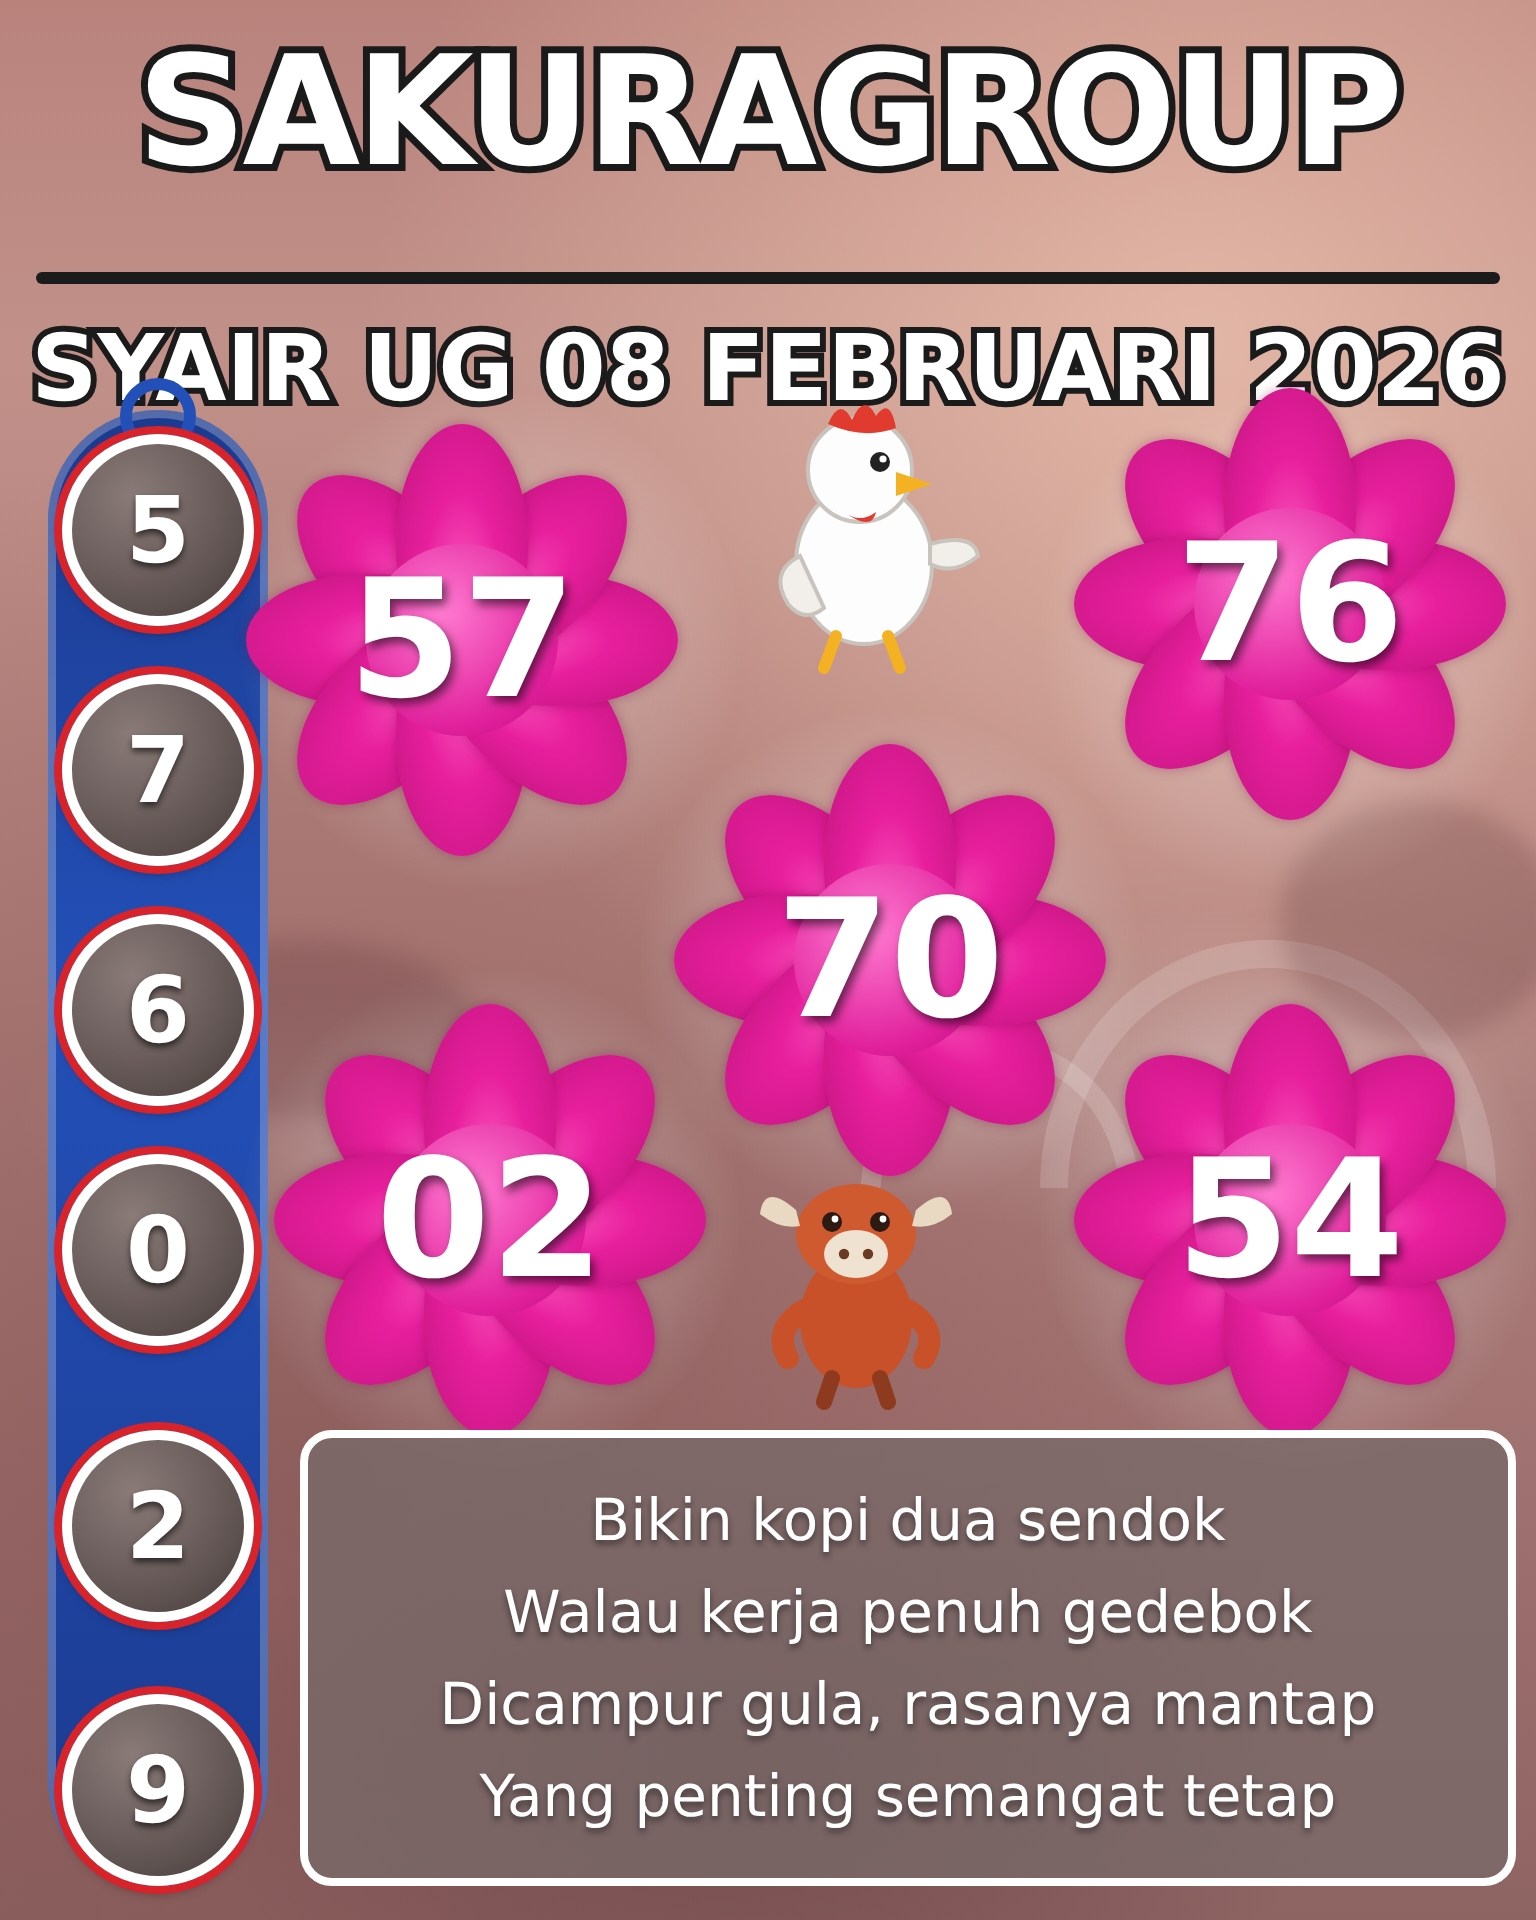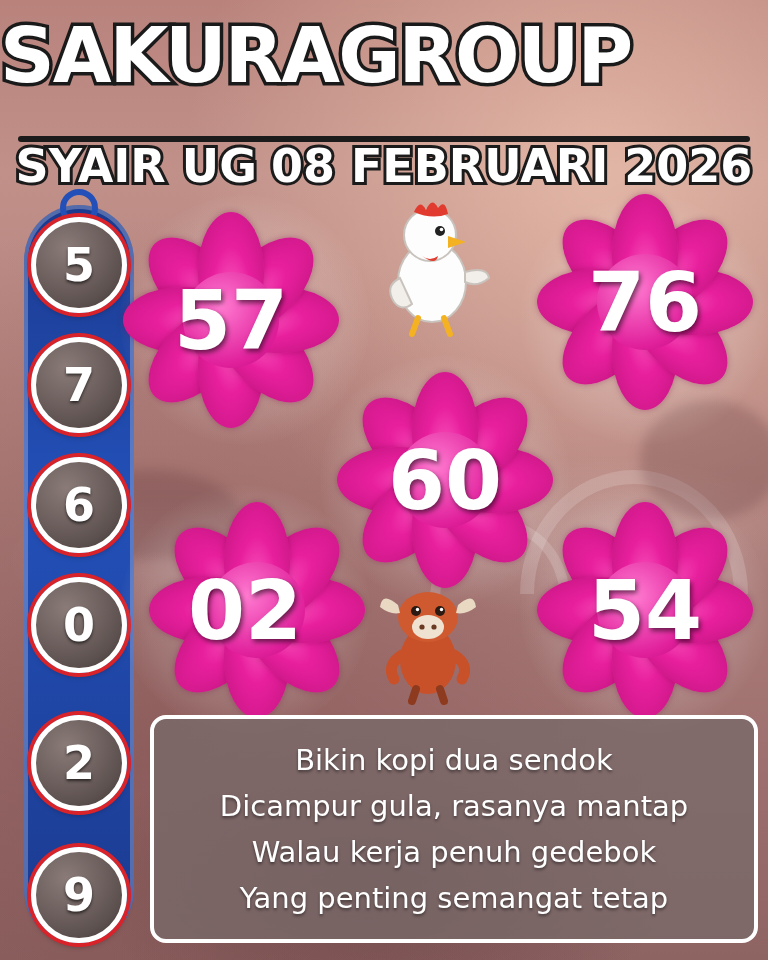--- a/index.html
+++ b/index.html
@@ -23,21 +23,21 @@
       radial-gradient(ellipse 300px 120px at 600px 540px, rgba(255,255,255,0.18), rgba(255,255,255,0) 70%),
       radial-gradient(ellipse 220px 90px at 160px 560px, rgba(255,255,255,0.12), rgba(255,255,255,0) 70%),
       radial-gradient(ellipse 420px 220px at 380px 880px, rgba(60,30,35,0.30), rgba(60,30,35,0) 70%);
   }
   
   .arch{position:absolute;border:14px solid rgba(255,255,255,0.16);border-bottom:none;border-radius:50% 50% 0 0 / 100% 100% 0 0;}
   .tree{position:absolute;background:rgba(90,50,55,0.25);border-radius:50%;filter:blur(6px);}
 
   
   #header{position:absolute;top:0;left:0;width:768px;height:195px;}
-  .logo-wrap{position:absolute;top:14px;left:0;width:768px;}
+  .logo-wrap{position:absolute;top:14px;left:0;width:768px;text-align:center;}
   .logo{
     font-family:"DejaVu Sans", sans-serif;
     font-weight:bold;
     font-size:76px;
     letter-spacing:-2px;
     color:#fff;
     -webkit-text-stroke:7px #1a1a1a;
     paint-order:stroke fill;
     line-height:84px;
     text-transform:uppercase;
@@ -47,21 +47,21 @@
     font-family:"DejaVu Sans", sans-serif;
     font-weight:bold;
     font-size:22px;
     letter-spacing:3px;
     color:#fff;
     -webkit-text-stroke:4px #1a1a1a;
     paint-order:stroke fill;
   }
   .rule{height:6px;background:#1b1b1b;margin:4px 18px 0 18px;border-radius:3px;}
   .title-row{
-    margin-top:1px;text-align:center;
+    margin-top:19px;text-align:center;
     font-family:"DejaVu Sans", sans-serif;
     font-weight:bold;font-size:46px;letter-spacing:0px;
     color:#fff;-webkit-text-stroke:6px #1b1b1b;paint-order:stroke fill;
     white-space:nowrap;
   }
   .title-row .t1{margin-right:14px;}
 
   
   #strip{
     position:absolute;left:24px;top:205px;width:110px;height:740px;
@@ -193,25 +193,25 @@
 <div class="flower" id="f3" style="left:330px;top:365px;">
     <div class="petal" style="transform: rotate(315deg);"></div>
     <div class="petal" style="transform: rotate(270deg);"></div>
     <div class="petal" style="transform: rotate(225deg);"></div>
     <div class="petal" style="transform: rotate(180deg);"></div>
     <div class="petal" style="transform: rotate(135deg);"></div>
     <div class="petal" style="transform: rotate(90deg);"></div>
     <div class="petal" style="transform: rotate(45deg);"></div>
     <div class="petal" style="transform: rotate(0deg);"></div>
   <div class="disc"></div>
-    <div class="num">60</div>
+    <div class="num">70</div>
 </div>
 
 <div class="halo" style="left:120px;top:485px;"></div>
-<div class="flower" id="f4" style="left:130px;top:495px;padding-left:23px;">
+<div class="flower" id="f4" style="left:130px;top:495px;">
     <div class="petal" style="transform: rotate(315deg);"></div>
     <div class="petal" style="transform: rotate(270deg);"></div>
     <div class="petal" style="transform: rotate(225deg);"></div>
     <div class="petal" style="transform: rotate(180deg);"></div>
     <div class="petal" style="transform: rotate(135deg);"></div>
     <div class="petal" style="transform: rotate(90deg);"></div>
     <div class="petal" style="transform: rotate(45deg);"></div>
     <div class="petal" style="transform: rotate(0deg);"></div>
   <div class="disc"></div>
     <div class="num">02</div>
@@ -259,16 +259,16 @@
     <circle cx="72" cy="46" r="5" fill="#2c1a12"></circle>
     <circle cx="49.5" cy="44.5" r="1.7" fill="#fff"></circle>
     <circle cx="73.5" cy="44.5" r="1.7" fill="#fff"></circle>
     <path d="M34 90 q-16 10 -8 24 M86 90 q16 10 8 24" stroke="#c8512a" stroke-width="11" stroke-linecap="round" fill="none"></path>
     <path d="M48 124 l-4 12 M72 124 l4 12" stroke="#8d3a1e" stroke-width="8" stroke-linecap="round"></path>
   </svg>
 </div>
 
 <div id="panel">
   <div class="line">Bikin kopi dua sendok</div>
+  <div class="line">Walau kerja penuh gedebok</div>
   <div class="line">Dicampur gula, rasanya mantap</div>
-  <div class="line">Walau kerja penuh gedebok</div>
   <div class="line">Yang penting semangat tetap</div>
 </div>
 
 </body></html>

